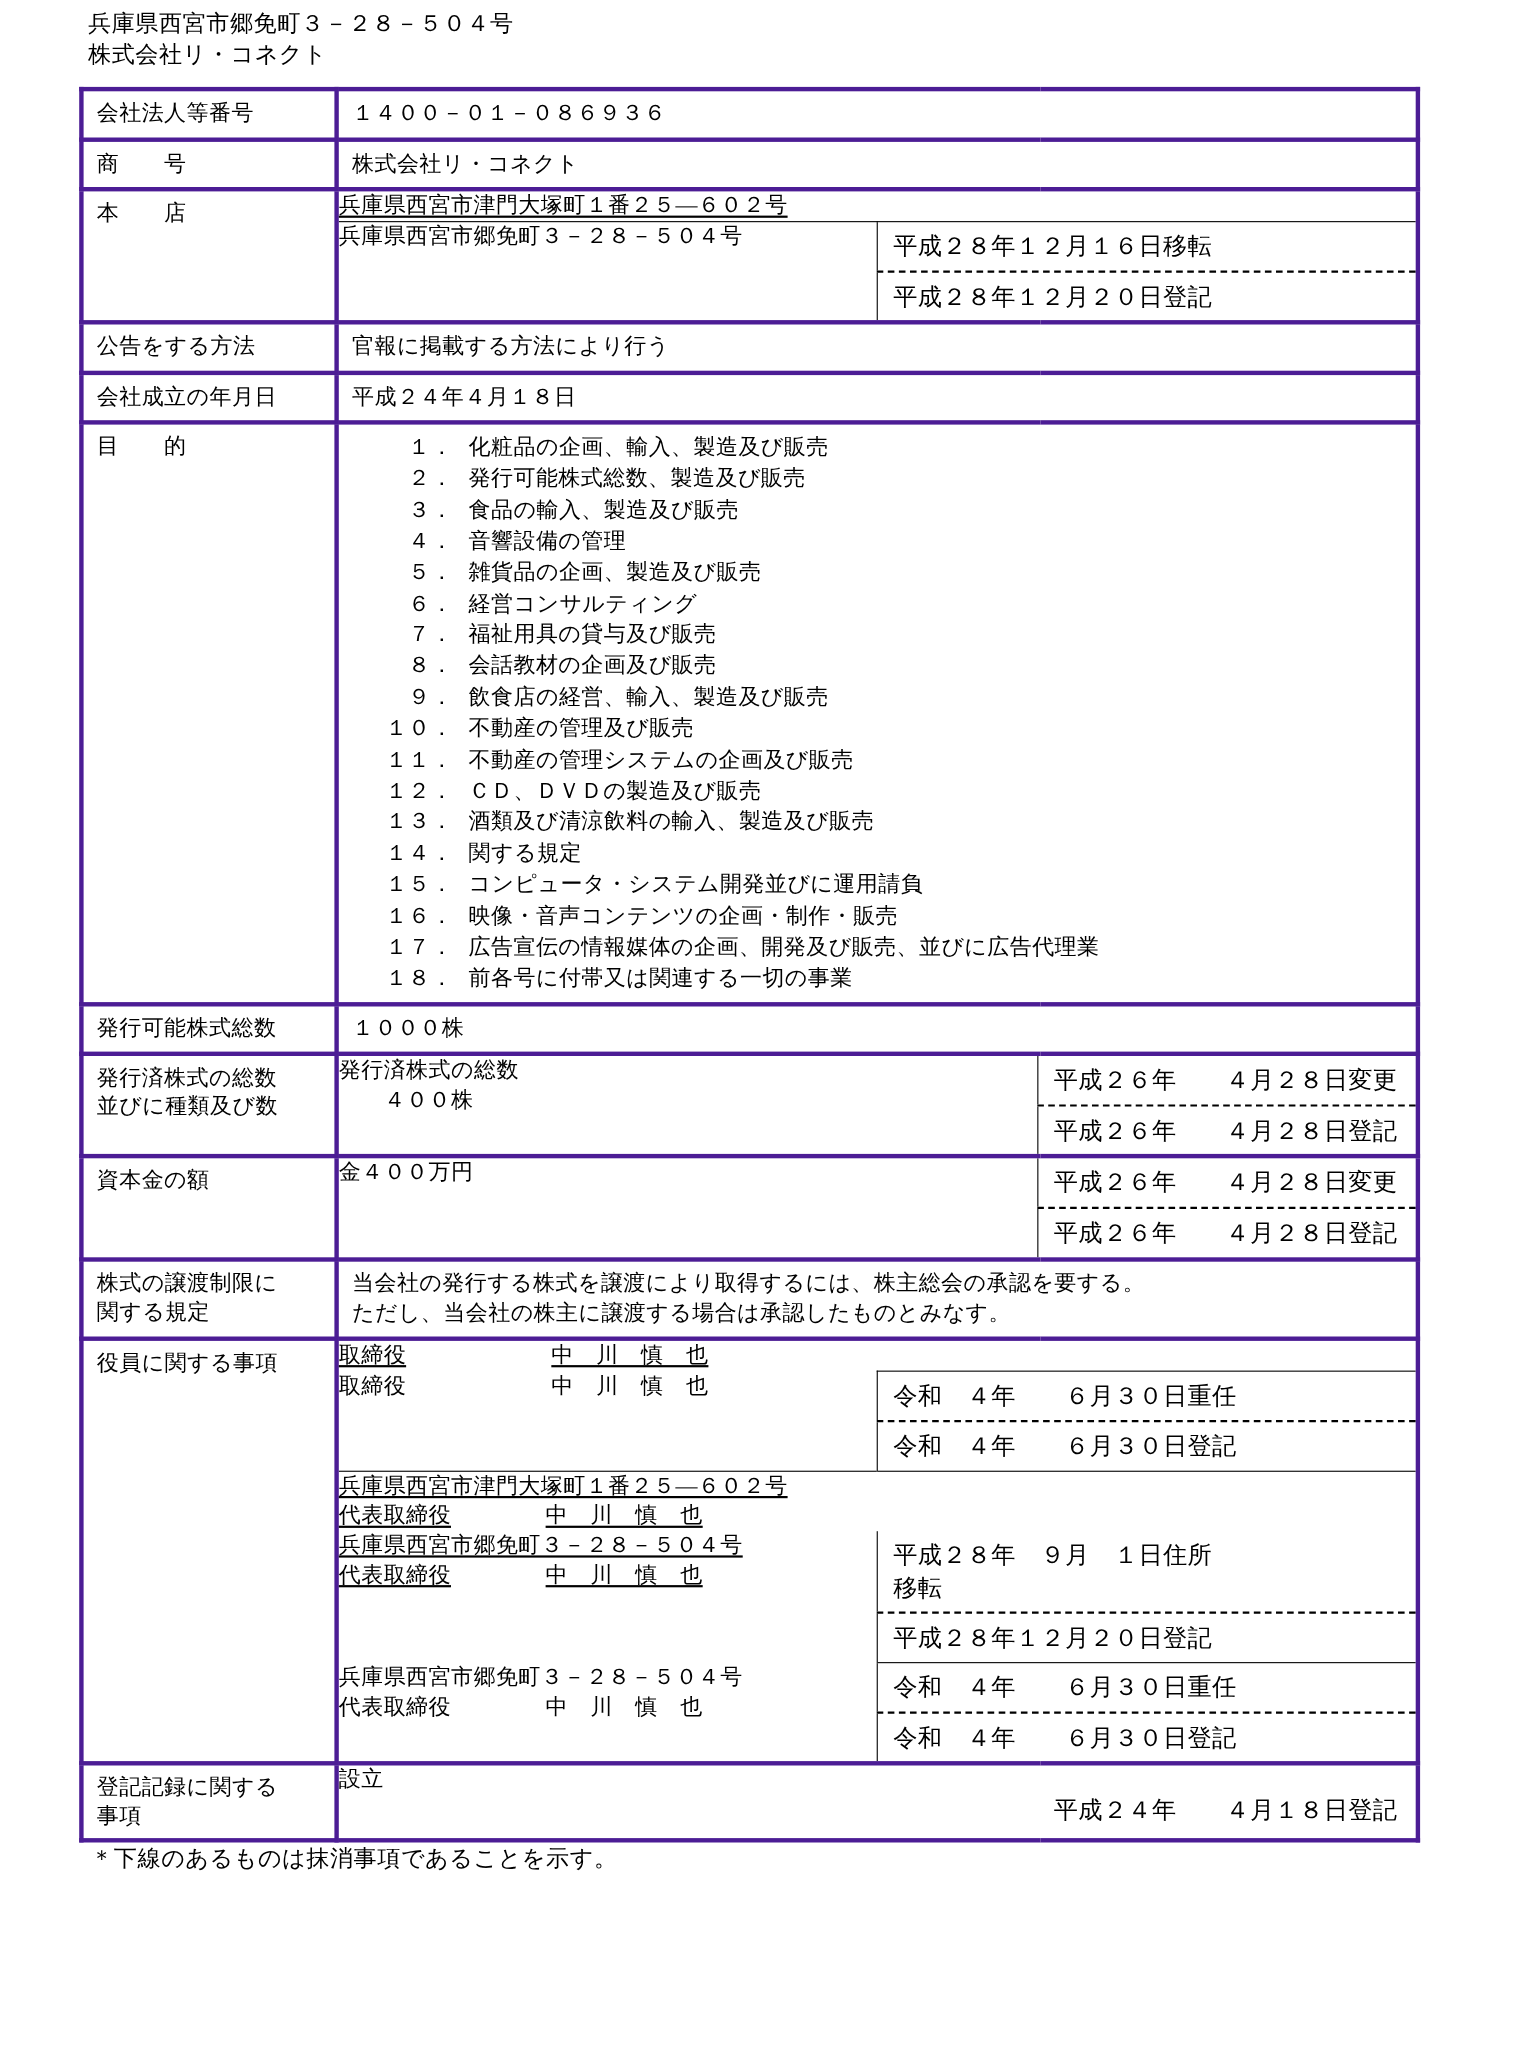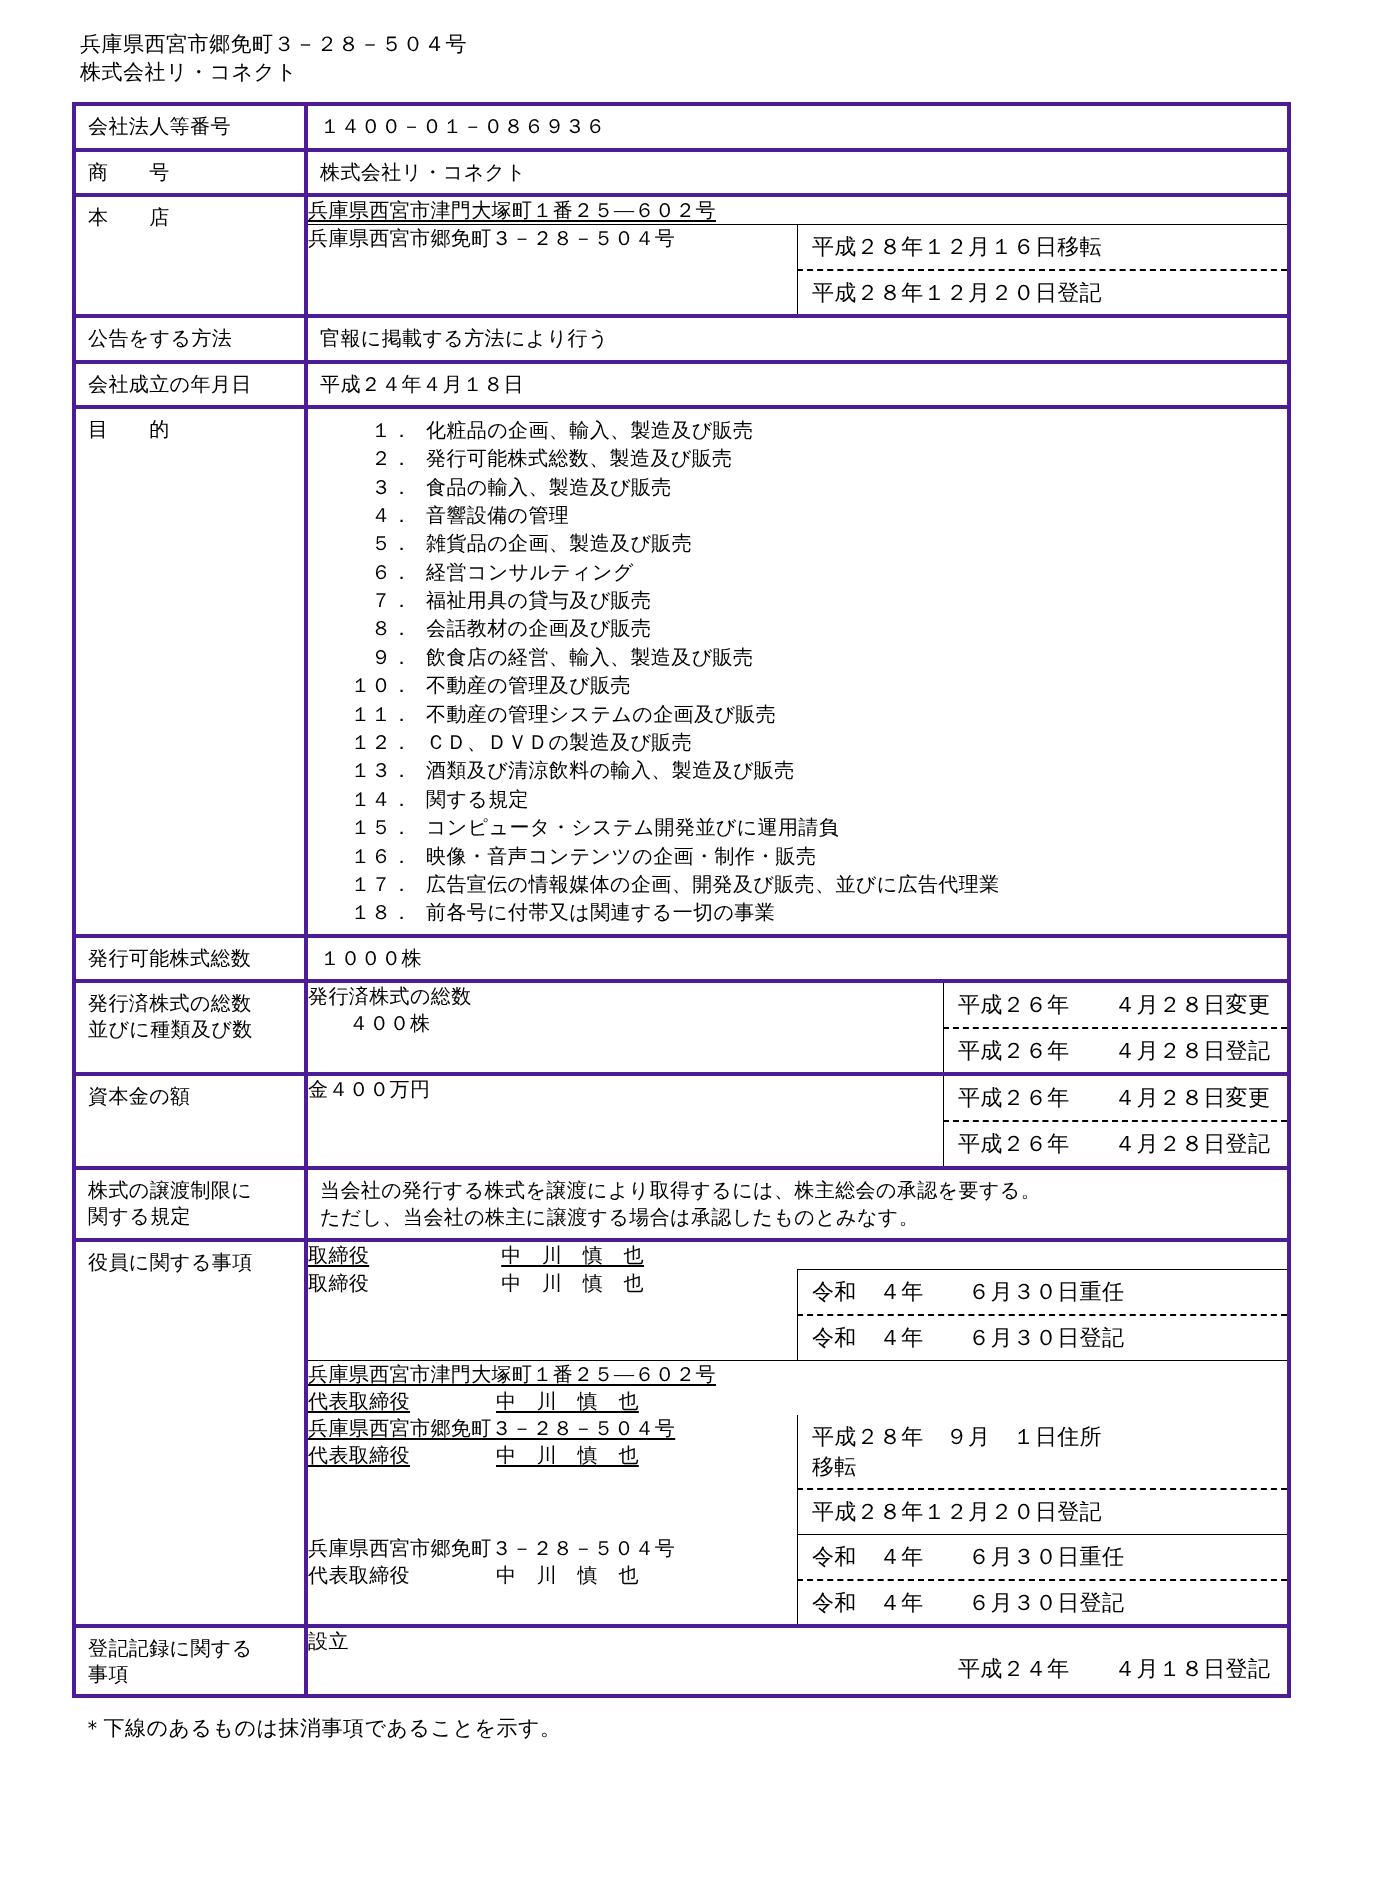--- a/index.html
+++ b/index.html
@@ -11,21 +11,21 @@
     width: 1393px;
     height: 1881px;
     font-family: "Liberation Serif", "DejaVu Serif", serif;
     color: #000000;
     position: relative;
   }
   .page {
     width: 1393px;
     height: 1647px;
     box-sizing: border-box;
-    padding: 31px 40px 0 72px;
+    padding: 8px 40px 0 72px;
     position: relative;
     font-family: Liberation Serif, serif;
   }
   .header-block {
     font-size: 21px;
     line-height: 1.32;
     letter-spacing: 0.5px;
     margin-bottom: 16px;
     padding-left: 8px;
   }
@@ -105,21 +105,20 @@
   .purpose-num {
     display: inline-block;
     width: 92px;
     text-align: right;
     padding-right: 14px;
     letter-spacing: 0.5px;
   }
   .name-gap { display: inline-block; width: 132px; }
   .name-gap-s { display: inline-block; width: 86px; }
   .footnote {
-    margin-top: 16px;
     font-size: 21px;
     letter-spacing: 0.5px;
     padding-left: 10px;
   }
   .blockrow td { padding: 0 !important; }
 </style>
 </head>
 <body>
 
 <div class="page">

